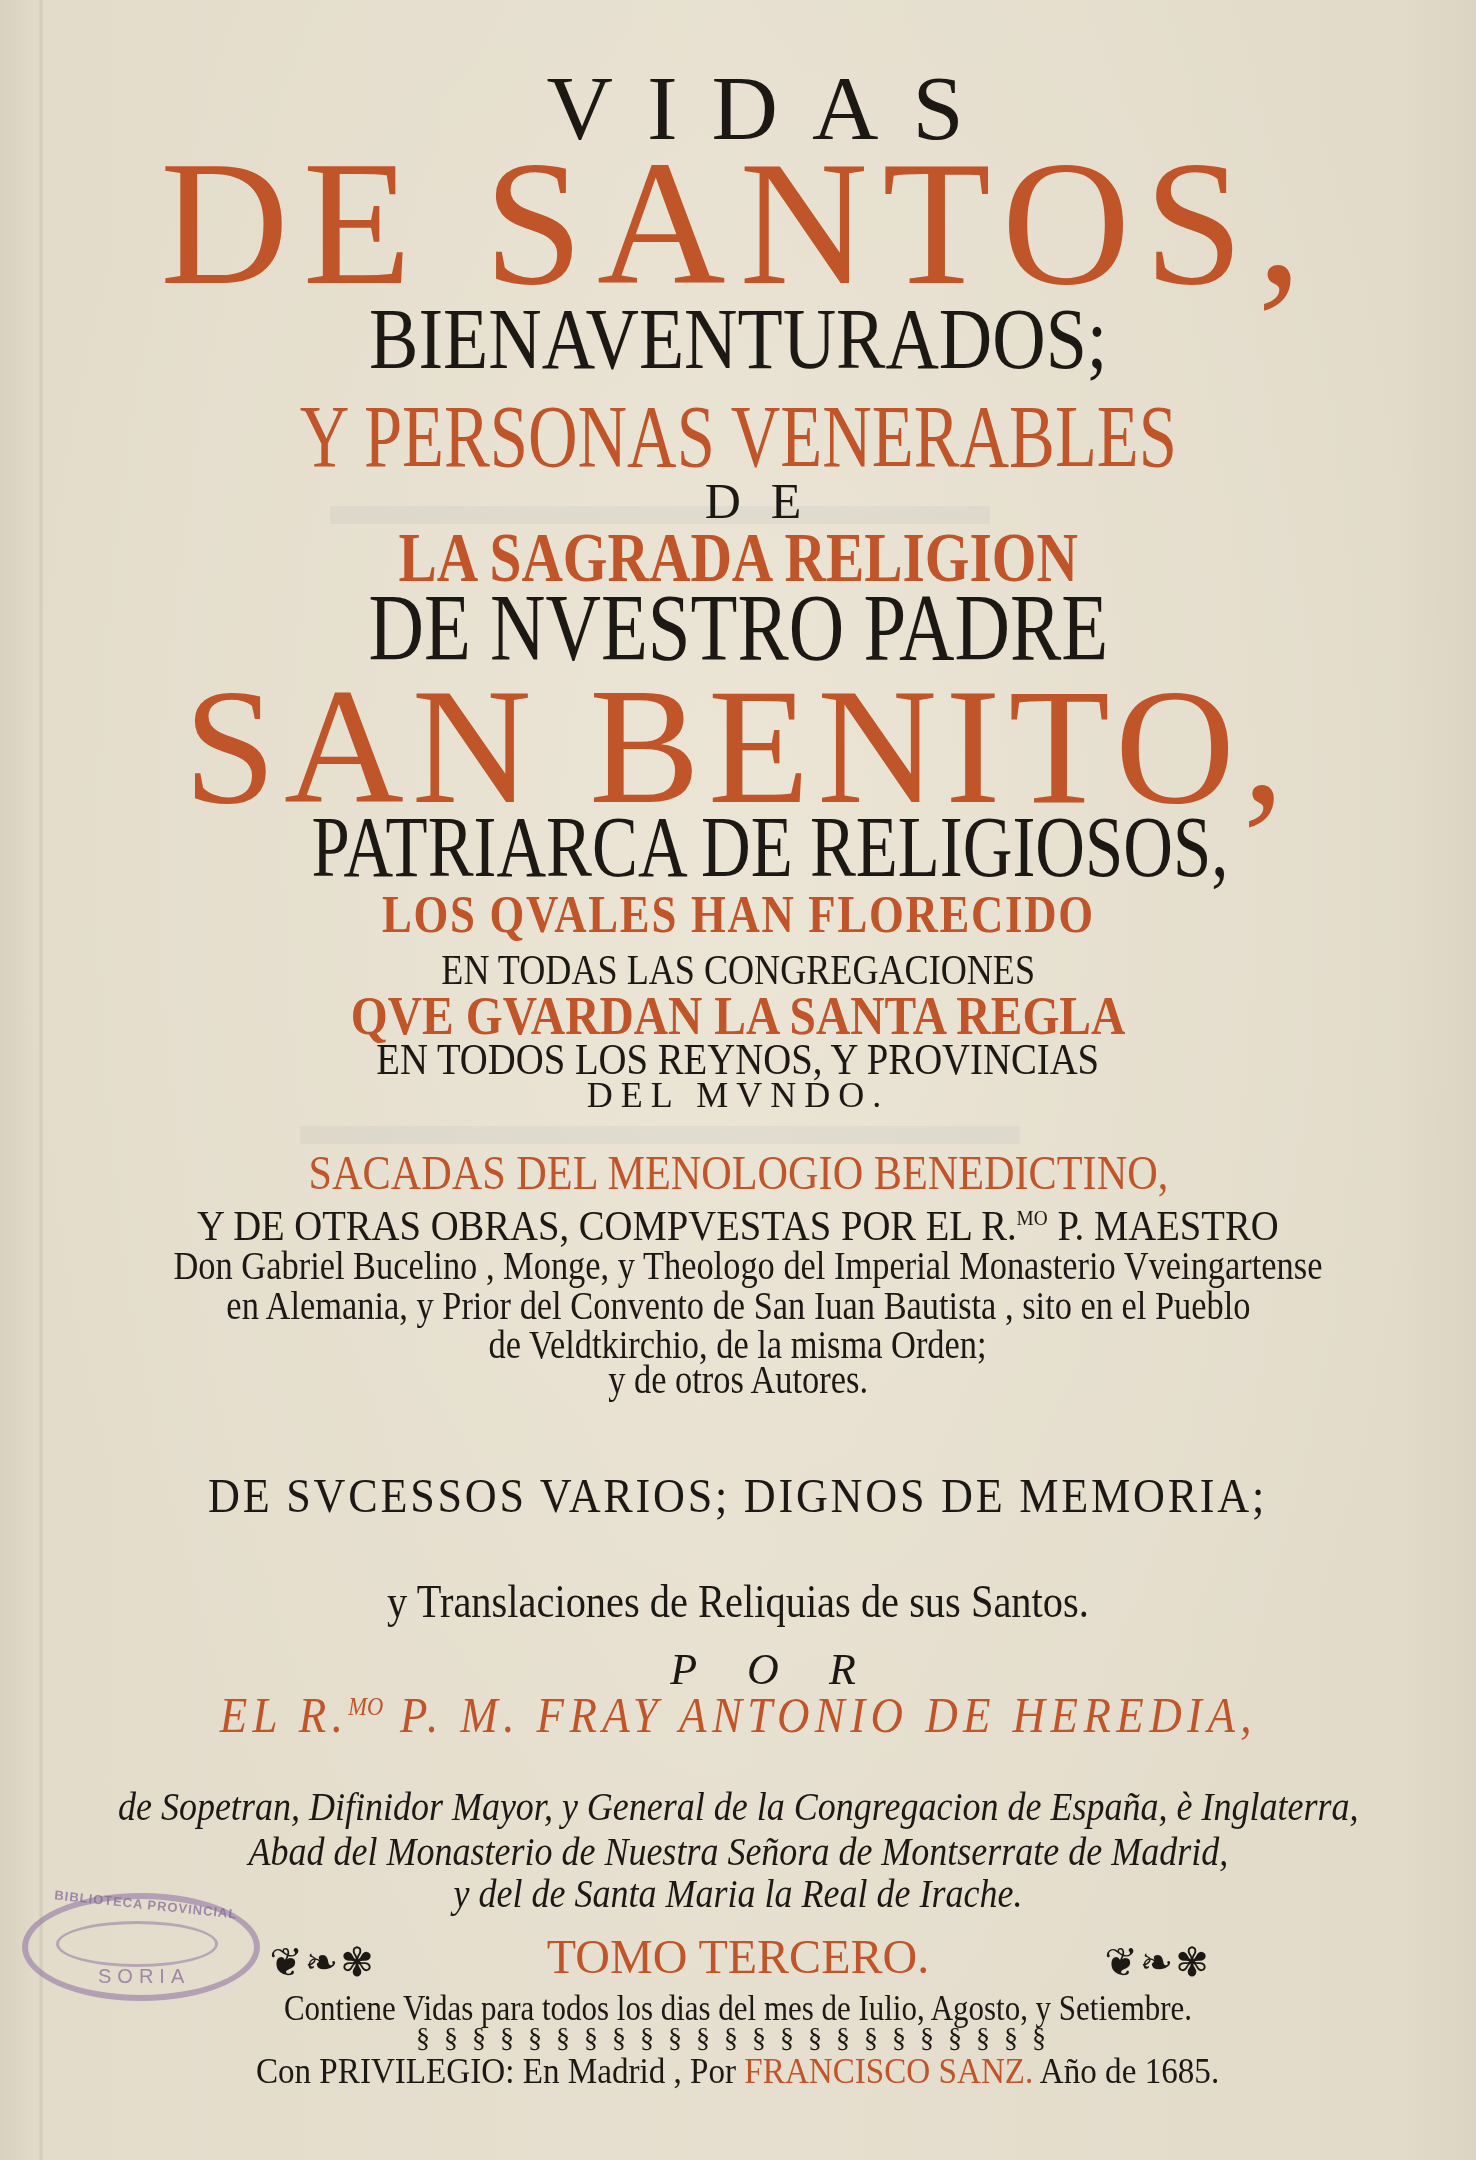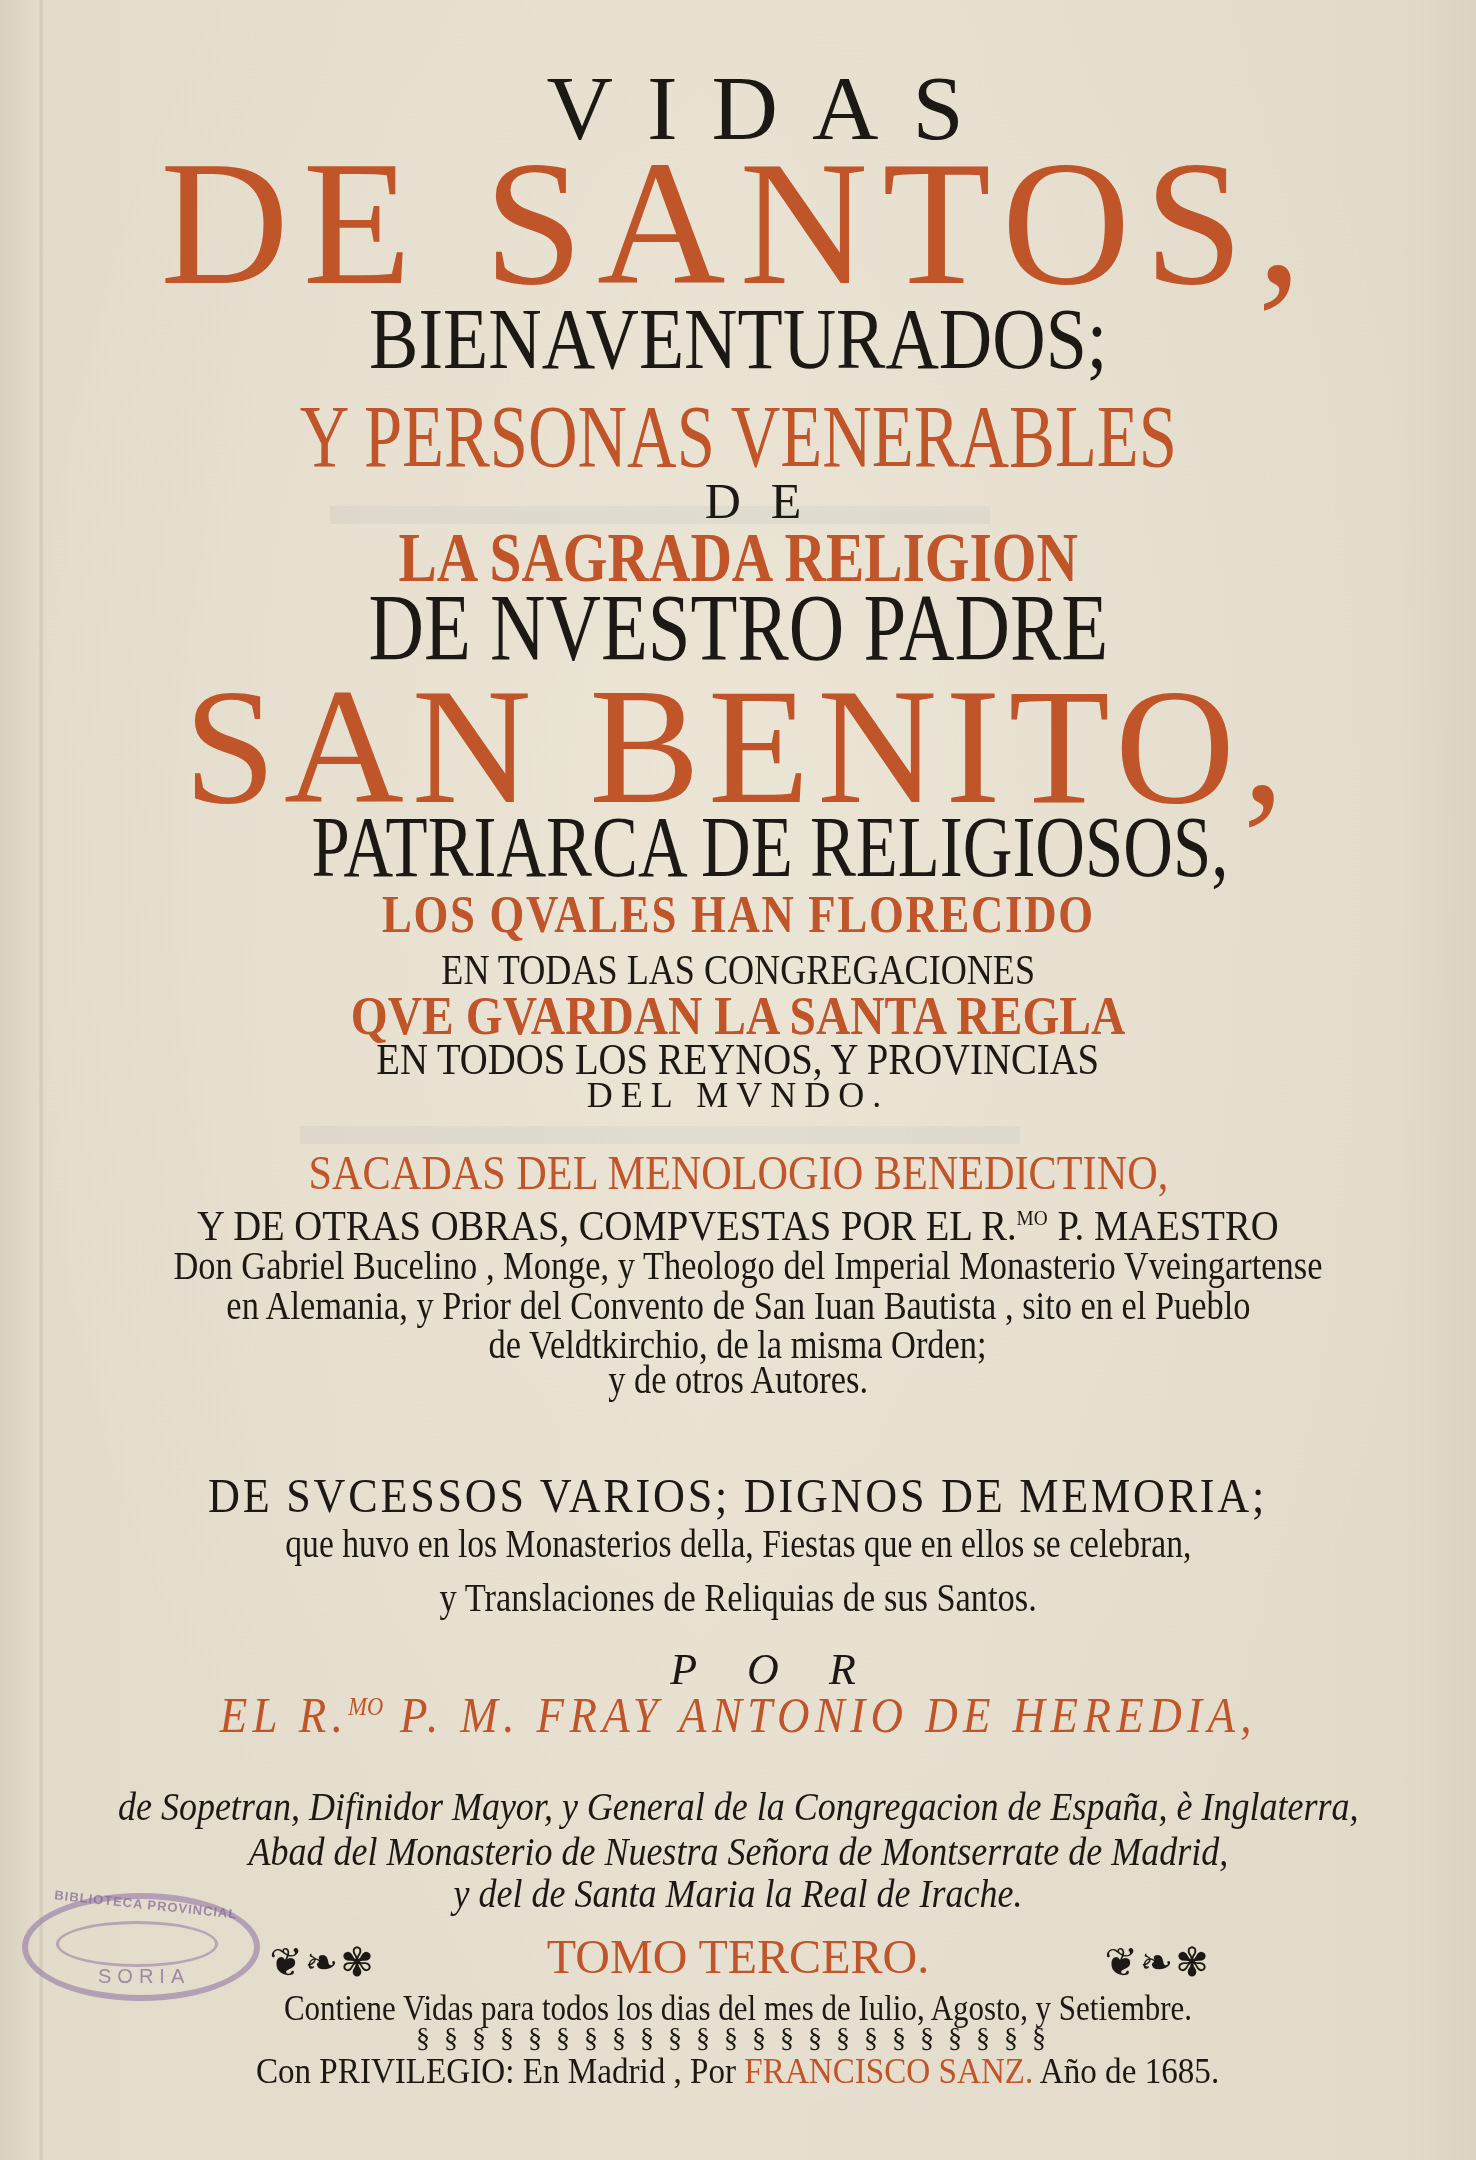--- a/index.html
+++ b/index.html
@@ -64,21 +64,21 @@
   #l-veldt    { top: 1325px; font-size: 40px; }
   #l-veldt .sc { transform: scaleX(0.86); }
   #l-autores  { top: 1360px; font-size: 40px; }
   #l-autores .sc { transform: scaleX(0.86); }
   #l-con      { top: 1432px; font-size: 42px; }
   #l-con .sc { transform: scaleX(0.92); }
   #l-sucessos { top: 1472px; font-size: 48px; letter-spacing: 3px; }
   #l-sucessos .sc { transform: scaleX(0.92); }
   #l-quehuvo  { top: 1524px; font-size: 40px; }
   #l-quehuvo .sc { transform: scaleX(0.84); }
-  #l-transl   { top: 1578px; font-size: 40px; }
+  #l-transl   { top: 1578px; font-size: 47px; }
   #l-transl .sc { transform: scaleX(0.86); }
   #l-por      { top: 1648px; font-size: 44px; letter-spacing: 50px; padding-left: 50px; }
   #l-heredia  { top: 1690px; font-size: 50px; letter-spacing: 6px; }
   #l-heredia .sc { transform: scaleX(0.90); }
   #l-monge    { top: 1738px; font-size: 40px; }
   #l-monge .sc { transform: scaleX(0.90); }
   #l-sopetran { top: 1787px; font-size: 40px; }
   #l-sopetran .sc { transform: scaleX(0.90); }
   #l-abad     { top: 1832px; font-size: 40px; }
   #l-abad .sc { transform: scaleX(0.90); }
@@ -148,21 +148,20 @@
   <div class="line blk" id="l-mvndo"><span>DEL MVNDO.</span></div>
 
   <div class="line red" id="l-sacadas"><span class="sc">SACADAS DEL MENOLOGIO BENEDICTINO,</span></div>
   <div class="line blk" id="l-otras"><span class="sc"><span>Y DE OTRAS OBRAS, COMPVESTAS POR EL R.</span><sup class="mo">MO</sup><span> P. MAESTRO</span></span></div>
   <div class="line blk" id="l-gabriel"><span class="sc">Don Gabriel Bucelino , Monge, y Theologo del Imperial Monasterio Vveingartense</span></div>
   <div class="line blk" id="l-alemania"><span class="sc">en Alemania, y Prior del Convento de San Iuan Bautista , sito en el Pueblo</span></div>
   <div class="line blk" id="l-veldt"><span class="sc">de Veldtkirchio, de la misma Orden;</span></div>
   <div class="line blk" id="l-autores"><span class="sc">y de otros Autores.</span></div>
 
   <div class="line blk" id="l-sucessos"><span class="sc">DE SVCESSOS VARIOS; DIGNOS DE MEMORIA;</span></div>
-  <div class="line blk" id="l-quehuvo"><span class="sc">que huvo en los Monasterios della, Fiestas que en ellos se celebran,</span></div>
   <div class="line blk" id="l-transl"><span class="sc">y Translaciones de Reliquias de sus Santos.</span></div>
 
   <div class="line blk it" id="l-por"><span>POR</span></div>
   <div class="line red it" id="l-heredia"><span class="sc"><span>EL R.</span><sup class="mo">MO</sup><span> P. M. FRAY ANTONIO DE HEREDIA,</span></span></div>
   <div class="line blk it" id="l-sopetran"><span class="sc">de Sopetran, Difinidor Mayor, y General de la Congregacion de España, è Inglaterra,</span></div>
   <div class="line blk it" id="l-abad"><span class="sc">Abad del Monasterio de Nuestra Señora de Montserrate de Madrid,</span></div>
   <div class="line blk it" id="l-irache"><span class="sc">y del de Santa Maria la Real de Irache.</span></div>
 
   <div class="stamp">
     <div class="inner"></div>

